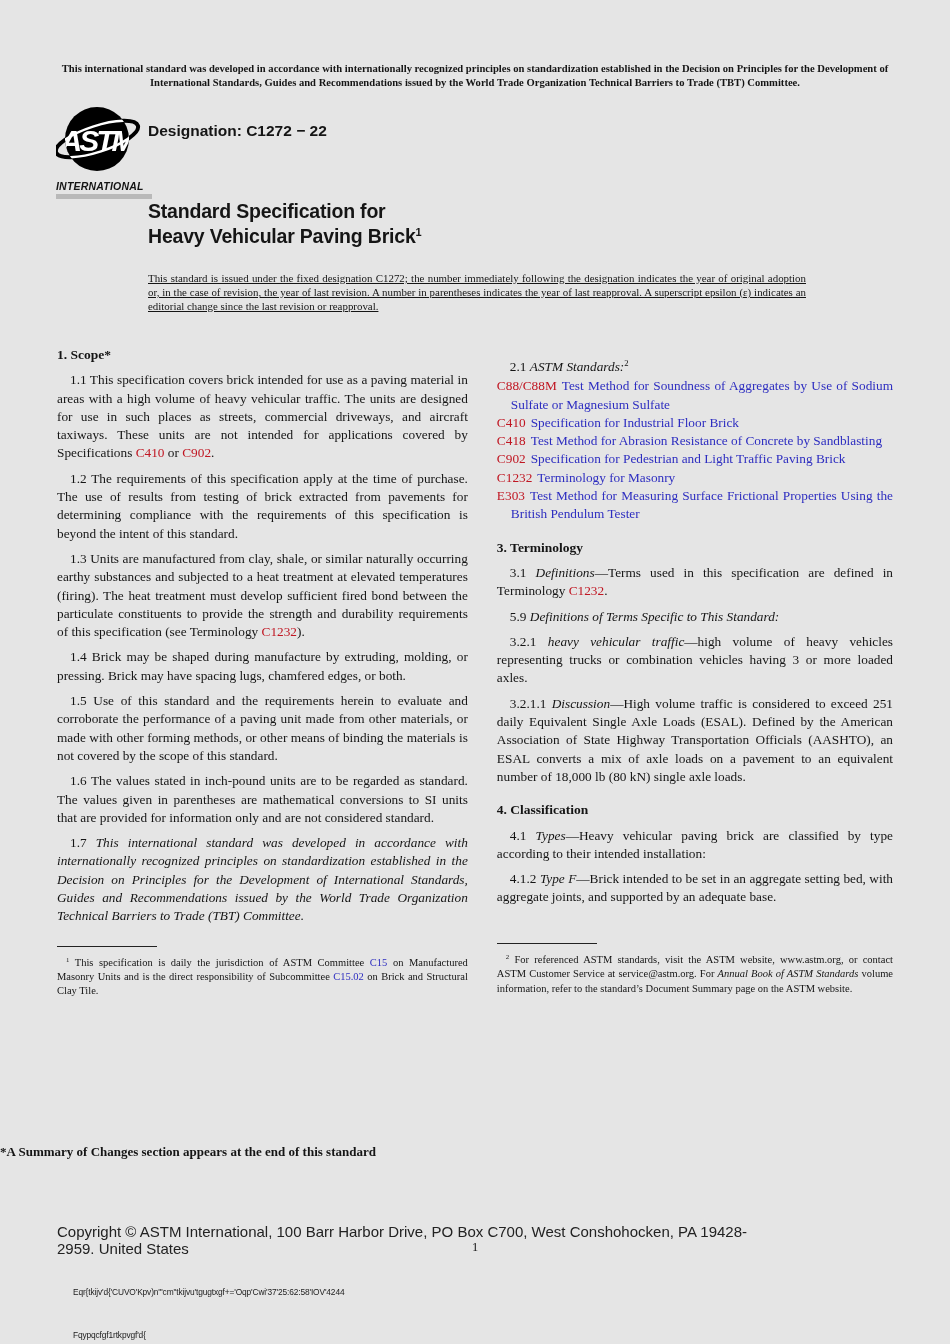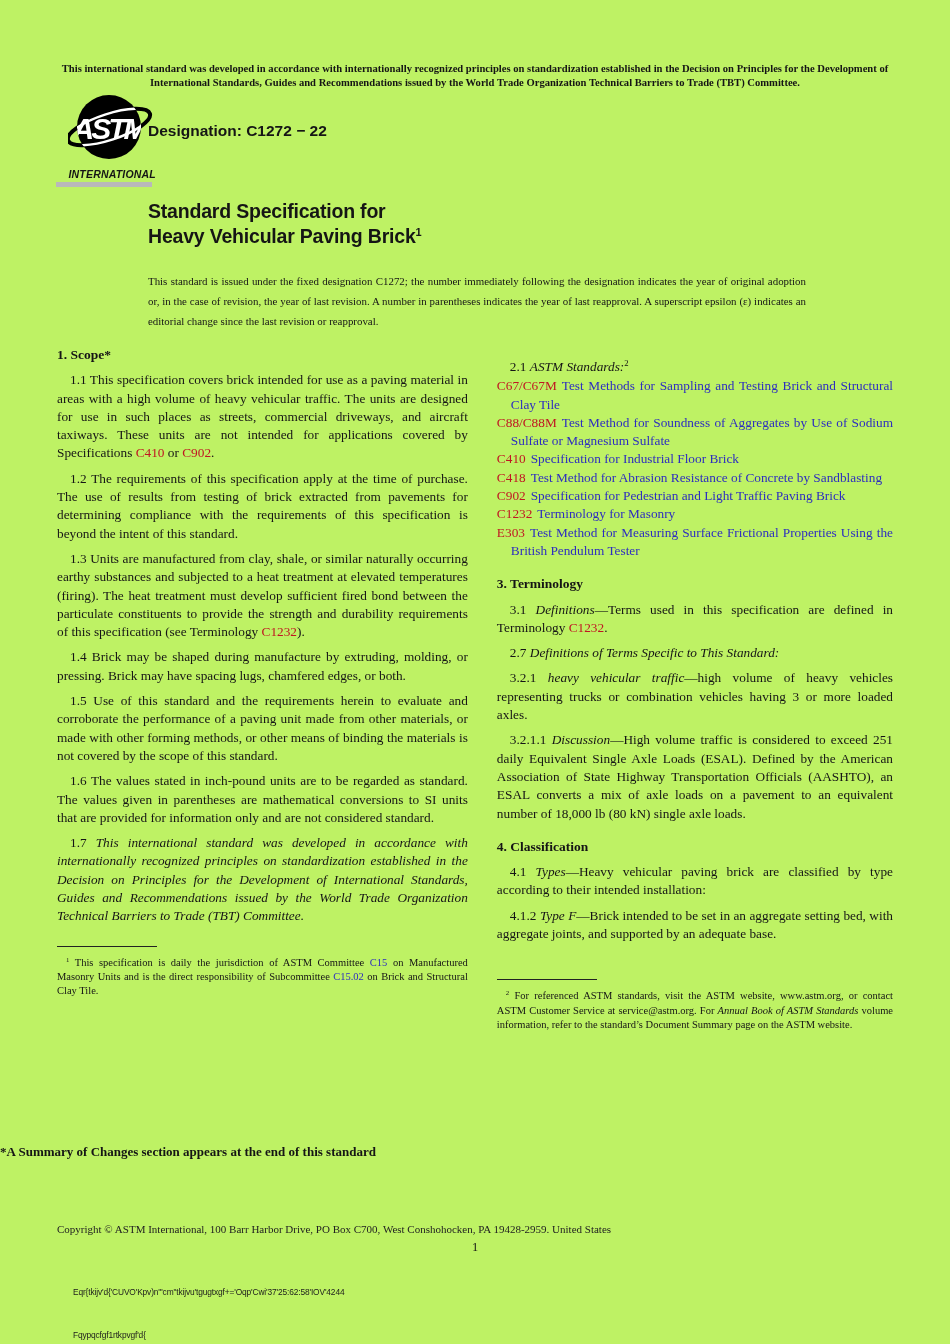--- a/index.html
+++ b/index.html
@@ -3,47 +3,47 @@
 <meta charset="utf-8">
 <style>
   :root{
     --ink:#151515;
     --red:#c01622;
     --blue:#2d2dc0;
   }
   *{margin:0;padding:0;box-sizing:border-box;}
   html,body{background:#ffffff;}
   body{width:950px;height:1344px;position:relative;font-family:"Liberation Serif",serif;color:var(--ink);}
-  .page{position:absolute;inset:0;background:#bef264;overflow:hidden;}
+  .page{position:absolute;inset:0;background:#e5e5e5;overflow:hidden;}
 
   .header-note{
     position:absolute;top:62px;left:58px;width:834px;
     font-size:10.6px;line-height:13.6px;font-weight:bold;text-align:center;
   }
 
-  .logo-block{position:absolute;top:92px;left:56px;width:100px;text-align:right;}
+  .logo-block{position:absolute;top:104px;left:56px;width:100px;text-align:left;}
   .logo-intl{font-family:"Liberation Sans",sans-serif;font-weight:bold;font-style:italic;
     font-size:10.5px;letter-spacing:.2px;margin-top:-2px;}
   .logo-bar{width:96px;height:5px;background:#b9b9b9;margin-top:2px;}
 
   .designation{
     position:absolute;top:122px;left:148px;
     font-family:"Liberation Sans",sans-serif;font-weight:bold;font-size:15.5px;
   }
 
   .title{
     position:absolute;top:199px;left:148px;
     font-family:Liberation Sans, sans-serif;font-weight:bold;font-size:19.5px;line-height:25px;
     letter-spacing:-.2px;
   }
   .title sup{font-size:11px;vertical-align:super;line-height:0;}
 
   .preamble{
     position:absolute;top:271px;left:148px;width:658px;
-    font-size:10.9px;line-height:20px;text-align:justify;
+    font-size:10.9px;line-height:14px;text-align:justify;text-decoration:underline;
   }
 
   .body-cols{
     position:absolute;top:344px;left:57px;width:836px;
     display:flex;gap:29px;
   }
   .col{font-size:13.3px;line-height:18.3px;text-align:justify;}
   .col-left{width:419px;}
   .col-right{width:404px;}
 
@@ -66,21 +66,21 @@
   .seg-sup{vertical-align:super;font-size:.65em;line-height:0;}
   .seg-red{color:var(--red);}
   .seg-blue{color:var(--blue);}
 
   .footer-summary{
     position:absolute;top:1144px;left:0;width:950px;
     font-size:13px;font-weight:bold;
   }
   .copyright{
     position:absolute;top:1223px;left:57px;width:700px;
-    font-family:Liberation Serif, serif;font-size:11px;color:#222;
+    font-family:Liberation Sans, sans-serif;font-size:15px;color:#222;
   }
   .page-number{
     position:absolute;top:1240px;left:0;width:950px;text-align:center;
     font-size:12.5px;
   }
   .watermark{
     position:absolute;top:1256px;left:73px;
     font-family:"Liberation Sans",sans-serif;font-size:9px;line-height:14.4px;
     color:#1c1c1c;letter-spacing:-.15px;transform:scaleX(.93);transform-origin:left top;
     white-space:pre;
@@ -126,31 +126,30 @@
       <p class="par"><span>1.5 Use of this standard and the requirements herein to evaluate and corroborate the performance of a paving unit made from other materials, or made with other forming methods, or other means of binding the materials is not covered by the scope of this standard.</span></p>
       <p class="par"><span>1.6 The values stated in inch-pound units are to be regarded as standard. The values given in parentheses are mathematical conversions to SI units that are provided for information only and are not considered standard.</span></p>
       <p class="par"><span>1.7 </span><span class="seg-i">This international standard was developed in accordance with internationally recognized principles on standardization established in the Decision on Principles for the Development of International Standards, Guides and Recommendations issued by the World Trade Organization Technical Barriers to Trade (TBT) Committee.</span></p>
       <div class="fn-sep"></div>
       <p class="fn"><span class="seg-sup">1</span><span> This specification is daily the jurisdiction of ASTM Committee </span><span class="seg-blue">C15</span><span> on Manufactured Masonry Units and is the direct responsibility of Subcommittee </span><span class="seg-blue">C15.02</span><span> on Brick and Structural Clay Tile.</span></p>
     </div>
 
     <div class="col col-right">
       <p class="intro-line"><span>2.1 </span><span class="seg-i">ASTM Standards:</span><span class="seg-sup">2</span></p>
       <div class="refs">
-        <p class="ref"><span class="code">C67/C67M</span><span class="rtitle">Test Methods for Sampling and Testing Brick and Structural Clay Tile</span></p>
         <p class="ref"><span class="code">C88/C88M</span><span class="rtitle">Test Method for Soundness of Aggregates by Use of Sodium Sulfate or Magnesium Sulfate</span></p>
         <p class="ref"><span class="code">C410</span><span class="rtitle">Specification for Industrial Floor Brick</span></p>
         <p class="ref"><span class="code">C418</span><span class="rtitle">Test Method for Abrasion Resistance of Concrete by Sandblasting</span></p>
         <p class="ref"><span class="code">C902</span><span class="rtitle">Specification for Pedestrian and Light Traffic Paving Brick</span></p>
         <p class="ref"><span class="code">C1232</span><span class="rtitle">Terminology for Masonry</span></p>
         <p class="ref"><span class="code">E303</span><span class="rtitle">Test Method for Measuring Surface Frictional Properties Using the British Pendulum Tester</span></p>
       </div>
       <h2 class="sec-heading">3. Terminology</h2>
       <p class="par"><span>3.1 </span><span class="seg-i">Definitions</span><span>—Terms used in this specification are defined in Terminology </span><span class="seg-red">C1232</span><span>.</span></p>
-      <p class="par"><span>2.7 </span><span class="seg-i">Definitions of Terms Specific to This Standard:</span></p>
+      <p class="par"><span>5.9 </span><span class="seg-i">Definitions of Terms Specific to This Standard:</span></p>
       <p class="par"><span>3.2.1 </span><span class="seg-i">heavy vehicular traffic</span><span>—high volume of heavy vehicles representing trucks or combination vehicles having 3 or more loaded axles.</span></p>
       <p class="par"><span>3.2.1.1 </span><span class="seg-i">Discussion</span><span>—High volume traffic is considered to exceed 251 daily Equivalent Single Axle Loads (ESAL). Defined by the American Association of State Highway Transportation Officials (AASHTO), an ESAL converts a mix of axle loads on a pavement to an equivalent number of 18,000 lb (80 kN) single axle loads.</span></p>
       <h2 class="sec-heading">4. Classification</h2>
       <p class="par"><span>4.1 </span><span class="seg-i">Types</span><span>—Heavy vehicular paving brick are classified by type according to their intended installation:</span></p>
       <p class="par"><span>4.1.2 </span><span class="seg-i">Type F</span><span>—Brick intended to be set in an aggregate setting bed, with aggregate joints, and supported by an adequate base.</span></p>
       <div class="fn-sep right"></div>
       <p class="fn"><span class="seg-sup">2</span><span> For referenced ASTM standards, visit the ASTM website, www.astm.org, or contact ASTM Customer Service at service@astm.org. For </span><span class="seg-i">Annual Book of ASTM Standards</span><span> volume information, refer to the standard’s Document Summary page on the ASTM website.</span></p>
     </div>
 
   </div>

